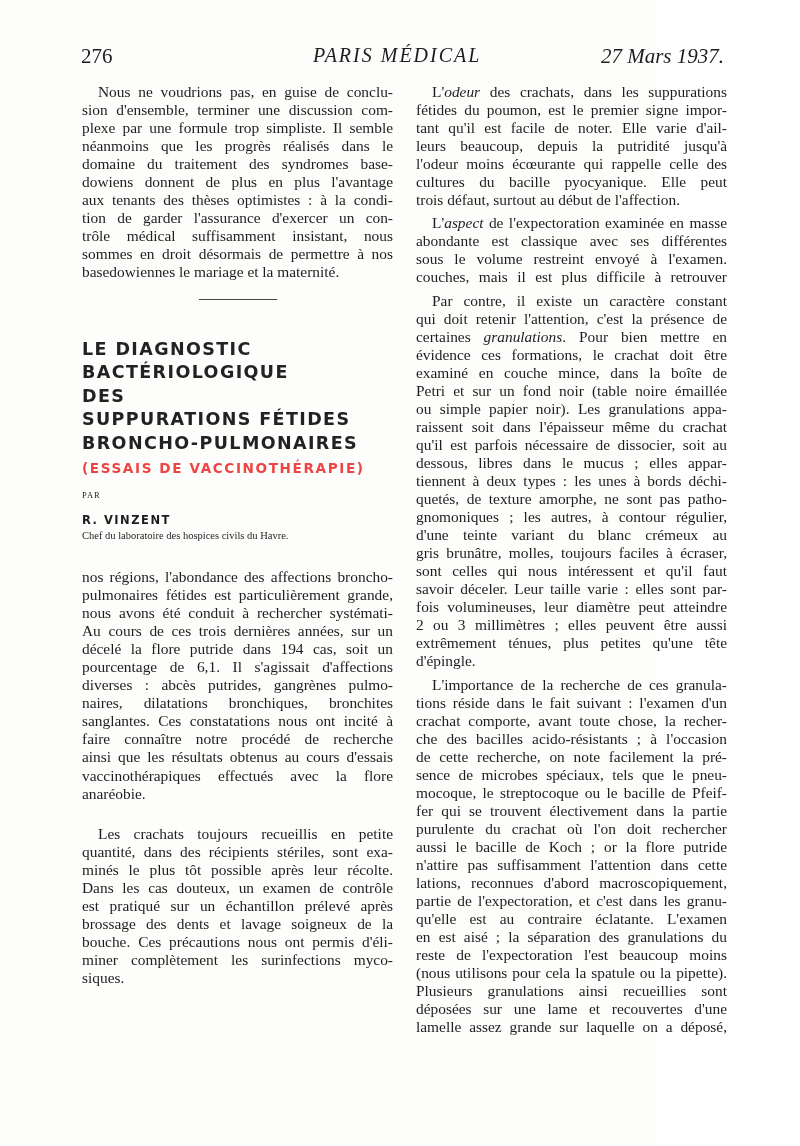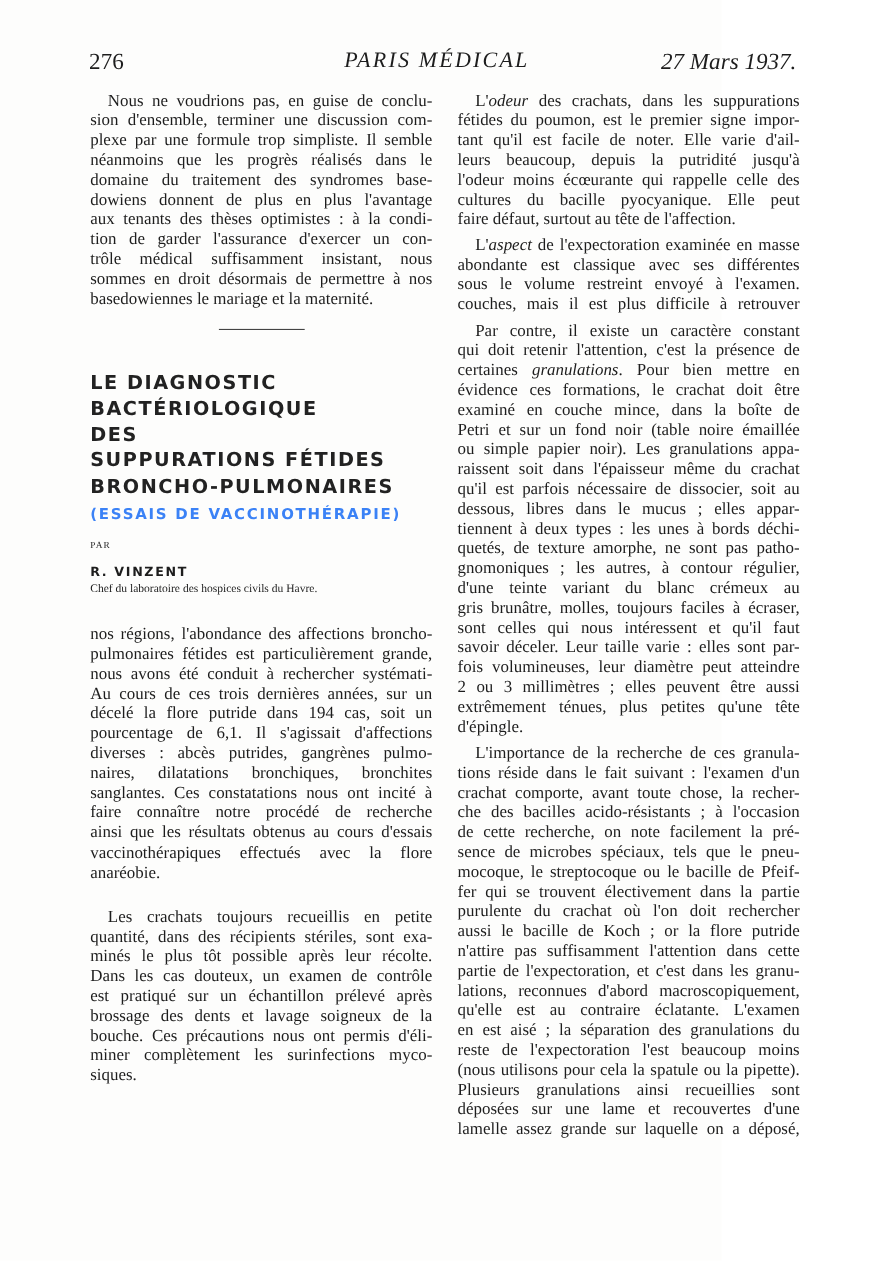--- a/index.html
+++ b/index.html
@@ -17,21 +17,21 @@
   .col-right { left:416px; }
   .col p { margin:0; }
   .col p.para { text-indent:16px; }
   .col p .ln { display:block; text-align:justify; text-align-last:justify; white-space:nowrap; }
   .col p .ln.last { text-align-last:left; }
   .rule { width:78px; height:0; border-top:1px solid #444; margin:17px auto 0 auto; }
   .title-block { margin-top:38px; }
   .title-block .tline { display:block; font-family:"DejaVu Sans","Liberation Sans",sans-serif;
                         font-weight:bold; font-size:17.5px; line-height:23.5px; letter-spacing:1.4px; color:#222; }
   .title-block .subtitle { display:block; font-family:"DejaVu Sans","Liberation Sans",sans-serif;
-                           font-weight:bold; font-size:13.6px; line-height:22px; letter-spacing:1.6px; margin-top:2px; color:#3b82f6; }
+                           font-weight:bold; font-size:13.6px; line-height:22px; letter-spacing:1.6px; margin-top:2px; color:#ef4444; }
   .title-block .par { display:block; font-size:8.5px; letter-spacing:1px; margin-top:10px; line-height:12px; }
   .title-block .author { display:block; font-family:"DejaVu Sans","Liberation Sans",sans-serif; font-weight:bold;
                          font-size:11.5px; letter-spacing:1.5px; margin-top:12px; line-height:14px; }
   .title-block .affil { display:block; font-size:10.5px; margin-top:2px; line-height:13px; }
   .gap1 { height:26px; }
   .gap2 { height:22px; }
   .rgap { height:5px; }
   i { font-style:italic; }
 </style>
 </head>
@@ -108,21 +108,21 @@
   </div>
 
   <div class="col col-right">
     <p class="para">
       <span class="ln"><span>L'</span><i>odeur</i><span> des crachats, dans les suppurations</span></span>
       <span class="ln" style="text-indent:0">fétides du poumon, est le premier signe impor-</span>
       <span class="ln" style="text-indent:0">tant qu'il est facile de noter. Elle varie d'ail-</span>
       <span class="ln" style="text-indent:0">leurs beaucoup, depuis la putridité jusqu'à</span>
       <span class="ln" style="text-indent:0">l'odeur moins écœurante qui rappelle celle des</span>
       <span class="ln" style="text-indent:0">cultures du bacille pyocyanique. Elle peut</span>
-      <span class="ln last" style="text-indent:0">faire défaut, surtout au tête de l'affection.</span>
+      <span class="ln last" style="text-indent:0">trois défaut, surtout au début de l'affection.</span>
     </p>
     <div class="rgap"></div>
     <p class="para">
       <span class="ln"><span>L'</span><i>aspect</i><span> de l'expectoration examinée en masse</span></span>
       <span class="ln" style="text-indent:0">abondante est classique avec ses différentes</span>
       <span class="ln" style="text-indent:0">sous le volume restreint envoyé à l'examen.</span>
       <span class="ln" style="text-indent:0">couches, mais il est plus difficile à retrouver</span>
     </p>
     <div class="rgap"></div>
     <p class="para">
@@ -154,22 +154,22 @@
       <span class="ln" style="text-indent:0">tions réside dans le fait suivant : l'examen d'un</span>
       <span class="ln" style="text-indent:0">crachat comporte, avant toute chose, la recher-</span>
       <span class="ln" style="text-indent:0">che des bacilles acido-résistants ; à l'occasion</span>
       <span class="ln" style="text-indent:0">de cette recherche, on note facilement la pré-</span>
       <span class="ln" style="text-indent:0">sence de microbes spéciaux, tels que le pneu-</span>
       <span class="ln" style="text-indent:0">mocoque, le streptocoque ou le bacille de Pfeif-</span>
       <span class="ln" style="text-indent:0">fer qui se trouvent électivement dans la partie</span>
       <span class="ln" style="text-indent:0">purulente du crachat où l'on doit rechercher</span>
       <span class="ln" style="text-indent:0">aussi le bacille de Koch ; or la flore putride</span>
       <span class="ln" style="text-indent:0">n'attire pas suffisamment l'attention dans cette</span>
+      <span class="ln" style="text-indent:0">lations, reconnues d'abord macroscopiquement,</span>
       <span class="ln" style="text-indent:0">partie de l'expectoration, et c'est dans les granu-</span>
-      <span class="ln" style="text-indent:0">lations, reconnues d'abord macroscopiquement,</span>
       <span class="ln" style="text-indent:0">qu'elle est au contraire éclatante. L'examen</span>
       <span class="ln" style="text-indent:0">en est aisé ; la séparation des granulations du</span>
       <span class="ln" style="text-indent:0">reste de l'expectoration l'est beaucoup moins</span>
       <span class="ln" style="text-indent:0">(nous utilisons pour cela la spatule ou la pipette).</span>
       <span class="ln" style="text-indent:0">Plusieurs granulations ainsi recueillies sont</span>
       <span class="ln" style="text-indent:0">déposées sur une lame et recouvertes d'une</span>
       <span class="ln" style="text-indent:0">lamelle assez grande sur laquelle on a déposé,</span>
     </p>
   </div>
 </div>

